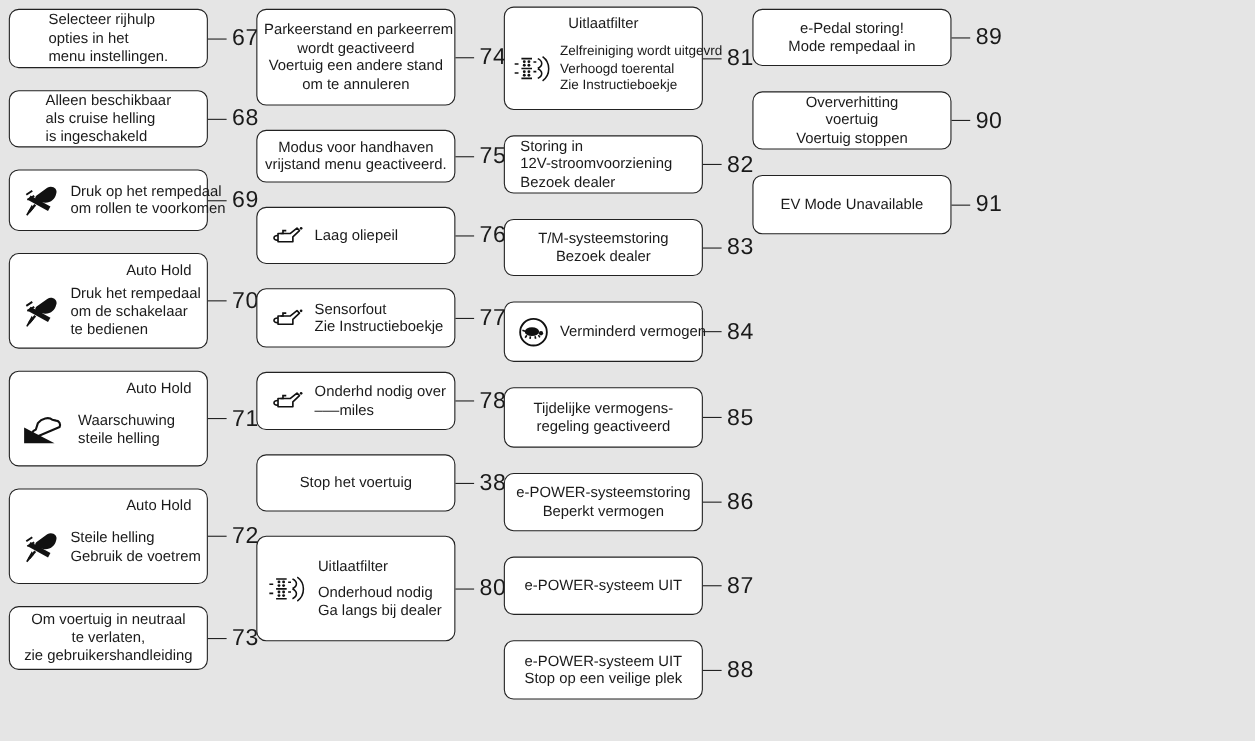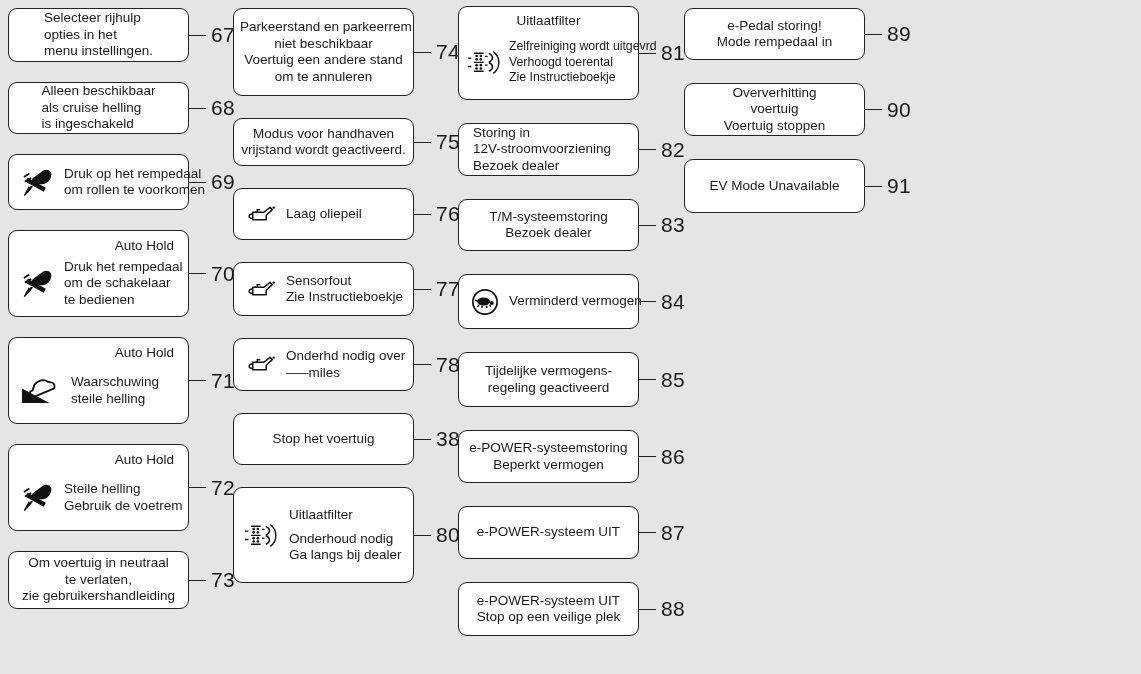--- a/index.html
+++ b/index.html
@@ -210,35 +210,35 @@
         <div class="leader"></div>
         <div class="num">73</div>
       </div>
     </div>
     <div class="col col2">
       <div class="row" data-num="74">
         <div class="box style-center">
           <div class="body">
             <div class="text">
               <div class="line">Parkeerstand en parkeerrem</div>
-              <div class="line">niet beschikbaar</div>
+              <div class="line">wordt geactiveerd</div>
               <div class="line">Voertuig een andere stand</div>
               <div class="line">om te annuleren</div>
             </div>
           </div>
         </div>
         <div class="leader"></div>
         <div class="num">74</div>
       </div>
       <div class="row" data-num="75">
         <div class="box style-center">
           <div class="body">
             <div class="text">
               <div class="line">Modus voor handhaven</div>
-              <div class="line">vrijstand wordt geactiveerd.</div>
+              <div class="line">vrijstand menu geactiveerd.</div>
             </div>
           </div>
         </div>
         <div class="leader"></div>
         <div class="num">75</div>
       </div>
       <div class="row" data-num="76">
         <div class="box style-icon">
           <div class="body">
             <span class="icon">

